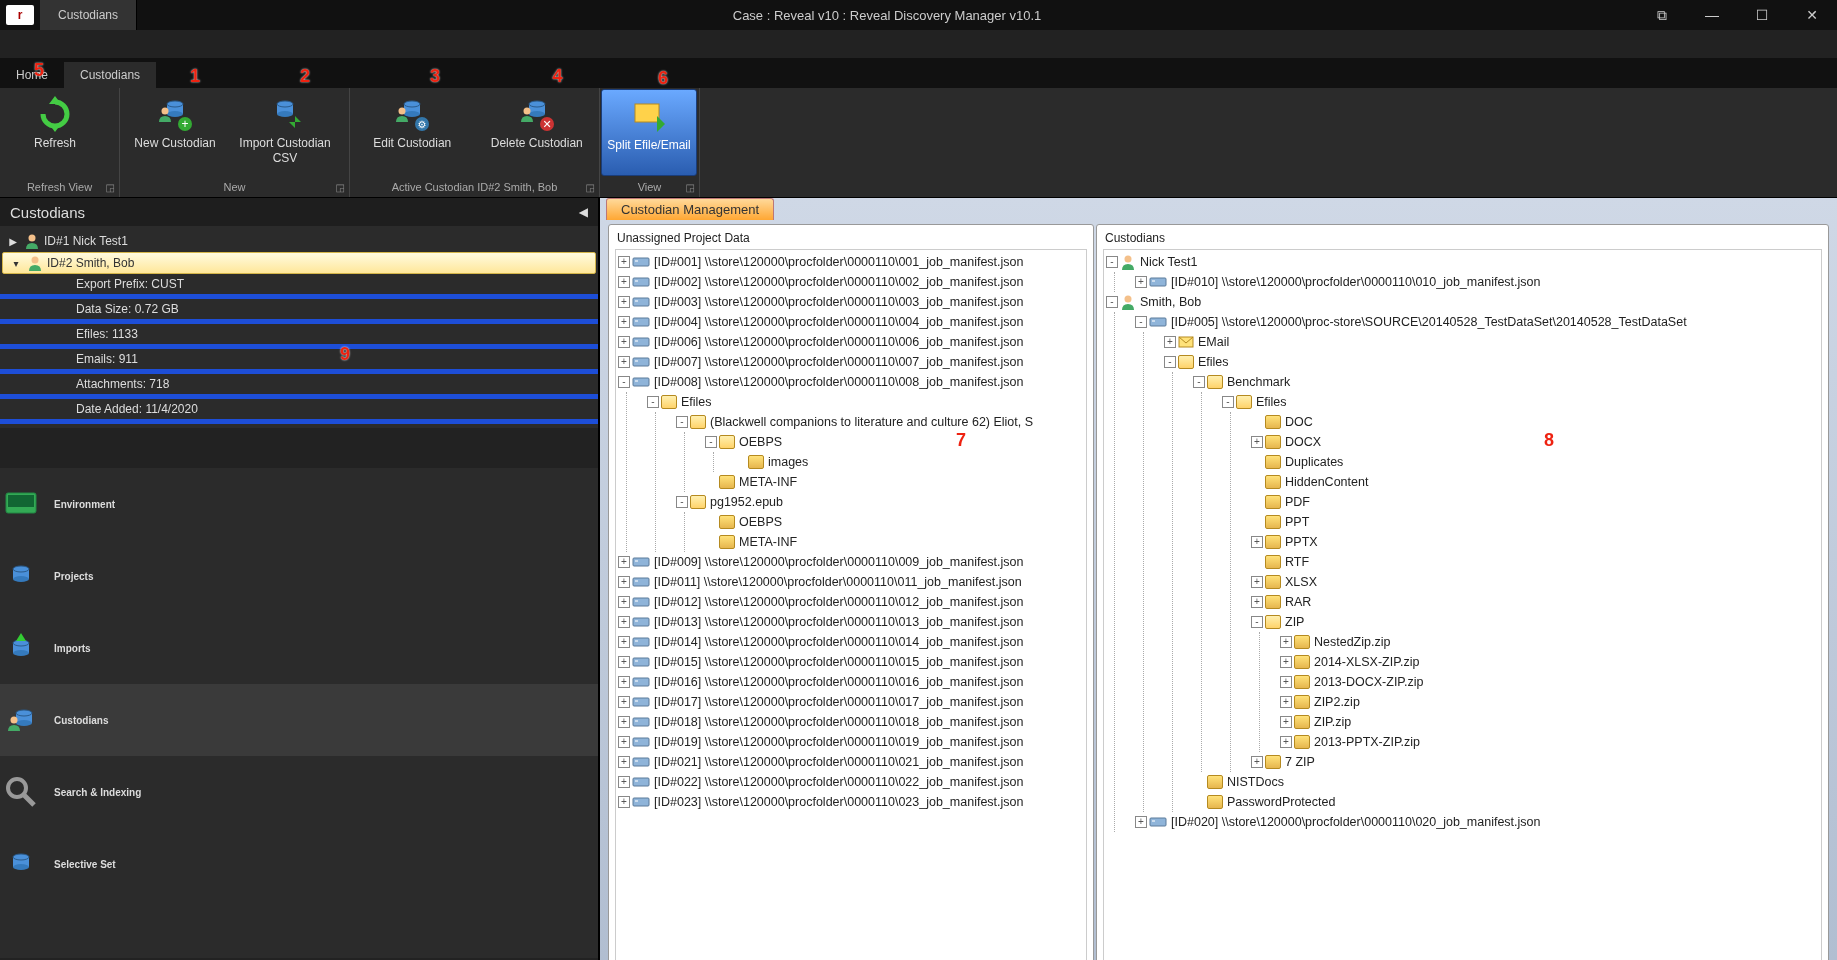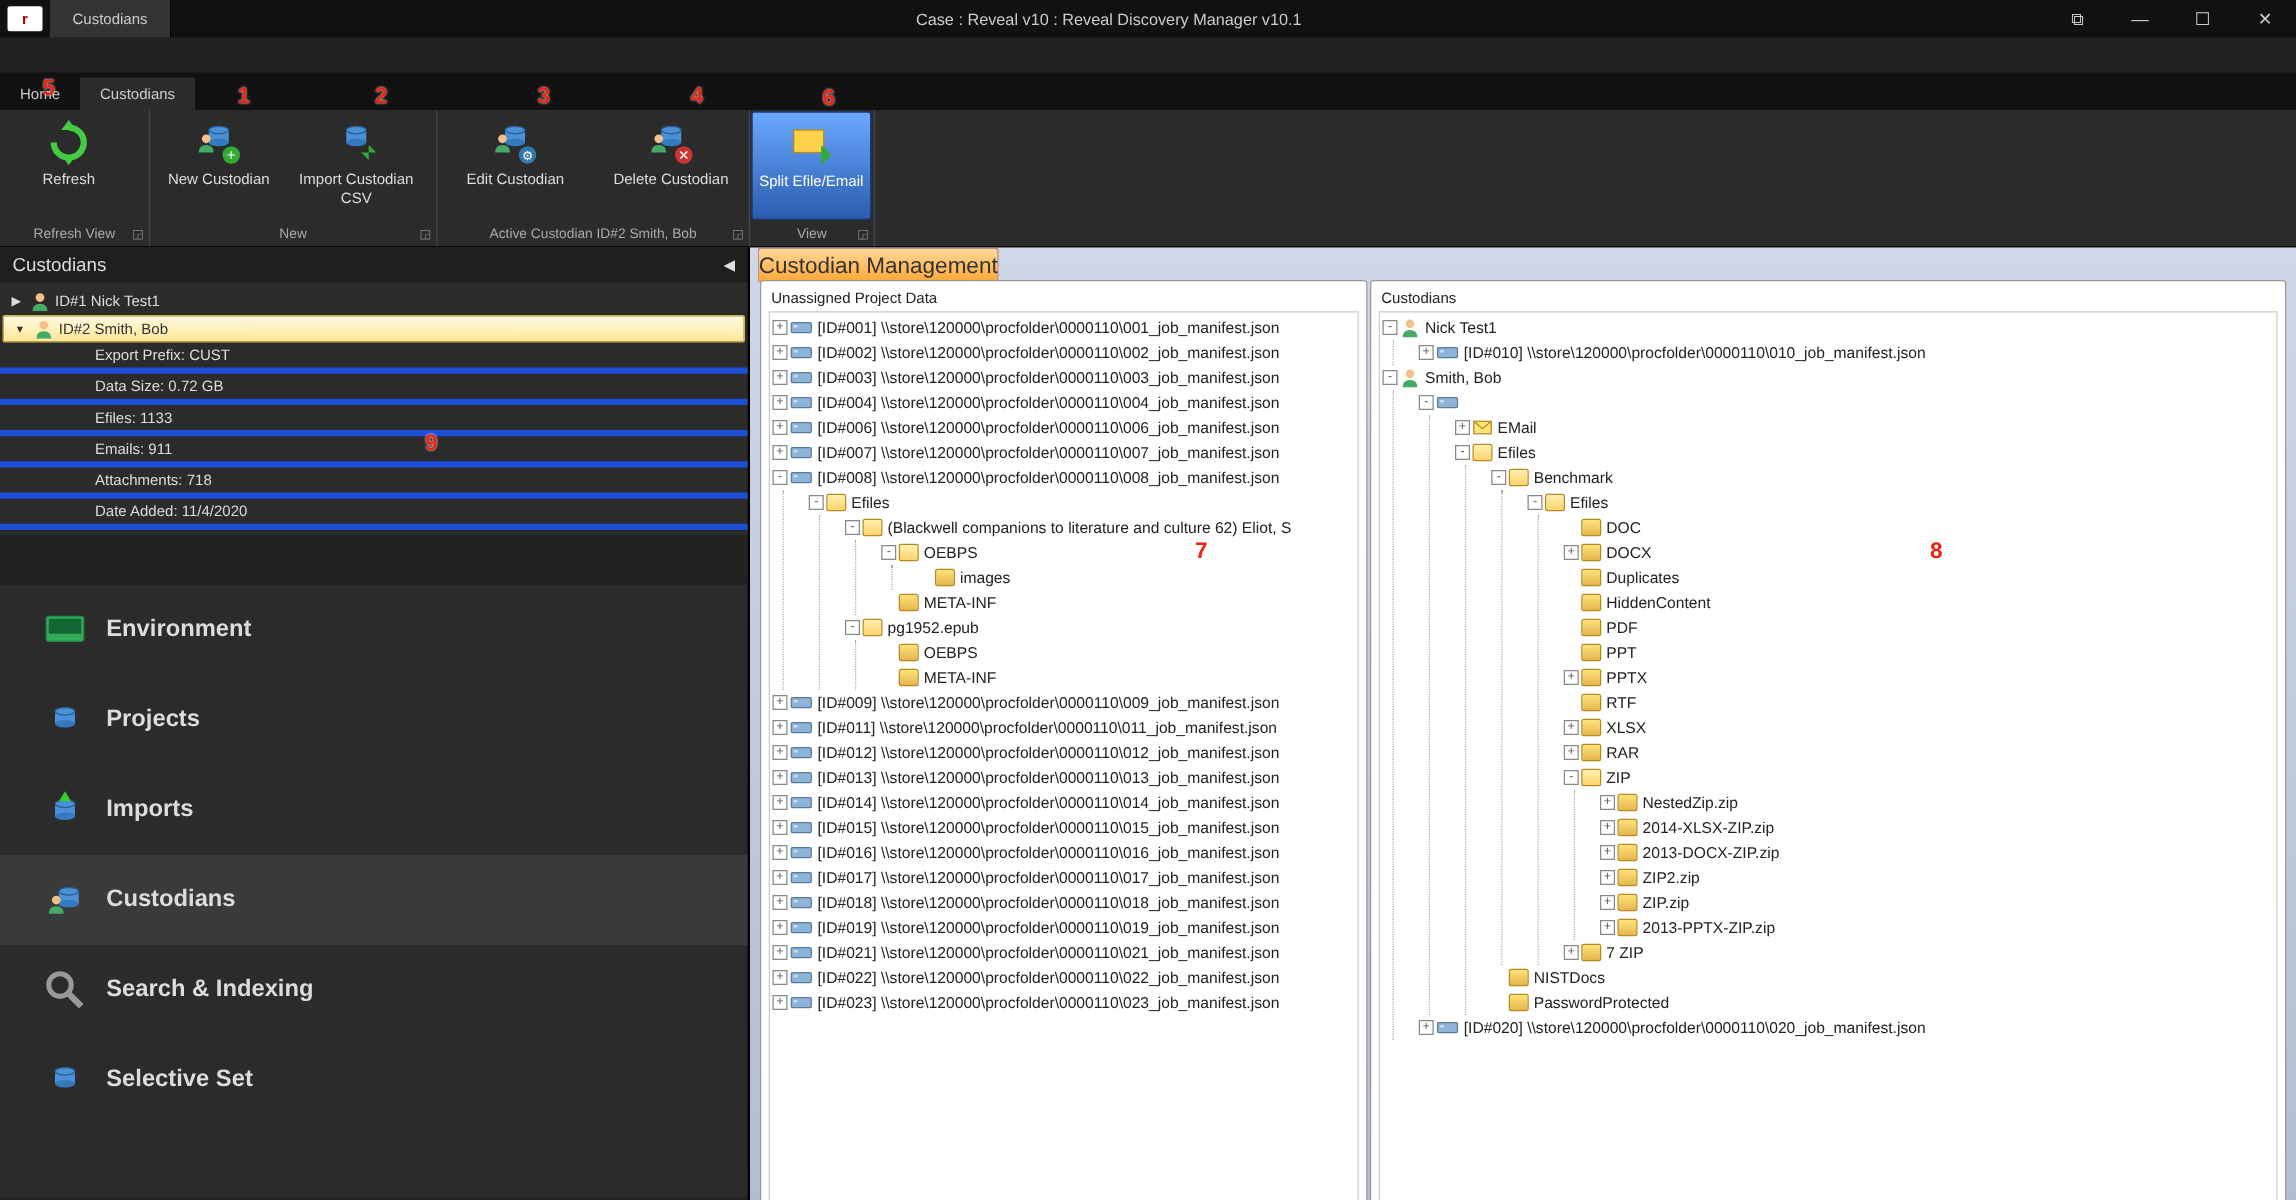--- a/index.html
+++ b/index.html
@@ -41,30 +41,30 @@
   .custodian-tree { background: #2b2b2b; color: #ddd; padding: 4px 0; flex: 0 0 auto; }
   .ctree-row { display: flex; align-items: center; height: 22px; padding-left: 6px; gap: 4px; }
   .ctree-row.selected { background: linear-gradient(#fffbe0, #ffe79a); color: #333; border: 1px solid #d4b54a; border-radius: 2px; margin: 0 2px; }
   .twisty { width: 14px; text-align: center; font-size: 10px; }
   .person-icon { width: 16px; height: 16px; display: inline-block; }
   .detail-row { padding: 3px 4px 3px 76px; border-bottom: 5px solid #1d4ed8; color: #ddd; font-size: 12px; }
 
   .left-spacer { height: 40px; background: #222; }
 
   .nav-list { display: flex; flex-direction: column; }
-  .nav-item { display: flex; align-items: center; height: 72px; padding-left: 35px; gap: 16px; color: #ddd; font-size: 19px; font-weight: 600; }
+  .nav-item { display: flex; align-items: center; height: 72px; padding-left: 4px; gap: 16px; color: #ddd; font-size: 10px; font-weight: 600; }
   .nav-item.selected { background: #3a3a3a; }
   .nav-icon { width: 34px; height: 34px; }
 
   .status-bar { height: 30px; background: #222; display: flex; justify-content: flex-end; align-items: center; gap: 20px; padding-right: 20px; font-size: 14px; color: #ccc; }
 
   
   .right-area { flex: 1; background: linear-gradient(#cfd8e6, #b0bdd0); position: relative; padding: 2px; }
   .tab-header { position: absolute; top: 0; left: 6px; }
-  .tab-header .wtab { display: inline-block; padding: 3px 0; background: linear-gradient(#ffd99a, #ffa733); border: 1px solid #b77; border-bottom: none; border-radius: 3px 3px 0 0; font-size: 18px; color: #333; }
+  .tab-header .wtab { display: inline-block; padding: 3px 14px; background: linear-gradient(#ffd99a, #ffa733); border: 1px solid #b77; border-bottom: none; border-radius: 3px 3px 0 0; font-size: 13px; color: #333; }
 
   .two-pane { display: flex; gap: 2px; height: 100%; padding: 24px 6px 6px 6px; }
   .pane { flex: 1; background: #fff; border: 1px solid #999; border-radius: 3px; display: flex; flex-direction: column; padding: 4px 6px; color: #222; position: relative; }
   .pane-title { font-size: 12px; margin: 2px 0 4px 2px; }
   .pane-body { flex: 1; overflow: auto; border: 1px solid #ccc; padding: 2px; position: relative; }
   .pane-body::-webkit-scrollbar { height: 16px; width: 16px; }
   .pane-body::-webkit-scrollbar-thumb { background: #bbb; border: 1px solid #999; }
   .pane-body::-webkit-scrollbar-track { background: #eee; }
 
   .tnode { white-space: nowrap; line-height: 20px; font-size: 12.5px; }
@@ -672,20 +672,21 @@
                 </div>
                 <div class="children">
                   <div class="tnode">
                     <div class="row">
                       <span class="exp">-</span>
                       <span class="drive-icon">
                         <svg viewBox="0 0 18 14">
                           <use href="#svg-drive"></use>
                         </svg>
                       </span>
+                      <span class="txt">[ID#005]  \\store\120000\proc-store\SOURCE\20140528_TestDataSet\20140528_TestDataSet</span>
                     </div>
                     <div class="children">
                       <div class="tnode">
                         <div class="row">
                           <span class="exp">+</span>
                           <span>
                             <svg width="16" height="14" viewBox="0 0 16 14">
                               <rect x="1" y="2" width="14" height="10" fill="#ffe27a" stroke="#b58a20"></rect>
                               <path d="M1 2 L8 8 L15 2" fill="none" stroke="#b58a20"></path>
                             </svg>

